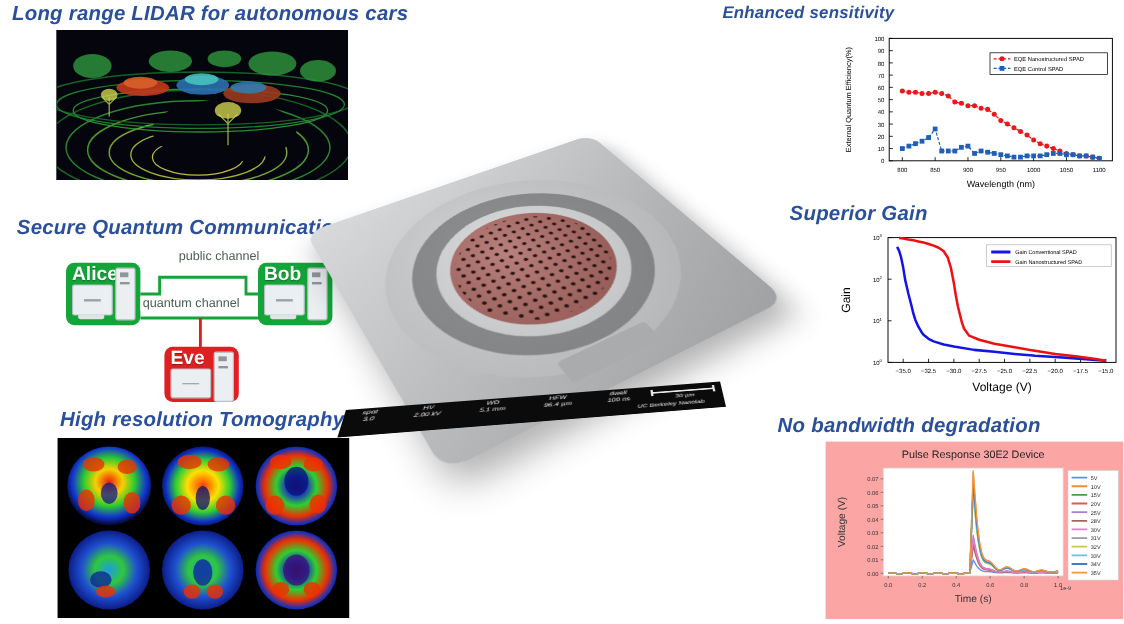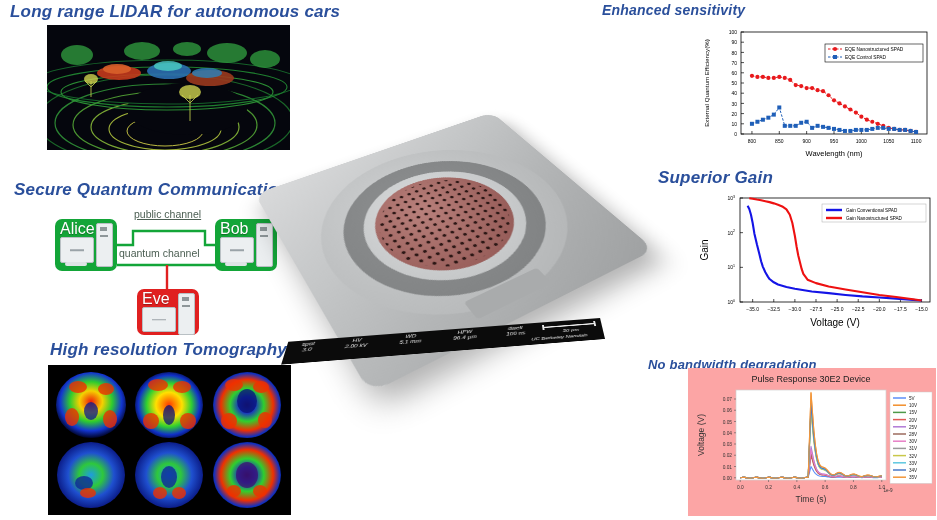--- a/index.html
+++ b/index.html
@@ -11,21 +11,21 @@
   .imgbox{position:absolute;overflow:hidden;}
 
   
   #h-lidar{left:10px;top:2px;font-size:17px;}
   #lidar-img{left:47px;top:25px;width:243px;height:125px;background:#05060d;}
 
   
   #h-quantum{left:14px;top:180px;font-size:17px;}
   #qkd{left:55px;top:205px;width:225px;height:128px;}
   .node{position:absolute;border-radius:7px;display:flex;align-items:flex-start;}
-  .node .nm{font-weight:normal;color:#ffffff;font-size:16px;
+  .node .nm{font-weight:bold;color:#ffffff;font-size:16px;
             padding:1px 4px 0 5px;text-shadow:0 1px 1px rgba(0,0,0,.35);}
   .node-green{background:#13a538;}
   .node-red{background:#e02020;}
   .mon{position:absolute;background:#eceff1;border:1px solid #b9c0c4;border-radius:2px;}
   .mon:after{content:"";position:absolute;left:50%;top:50%;width:14px;height:1.5px;
              background:#9aa3a8;transform:translate(-50%,-50%);}
   .stand{position:absolute;background:#dfe4e6;border-radius:2px;}
   .tower{position:absolute;background:#eceff1;border:1px solid #b9c0c4;border-radius:2px;}
   .tower .slot{position:absolute;background:#aeb6ba;}
   .chlabel{position:absolute;color:#4b5e52;font-size:10.5px;white-space:nowrap;
@@ -46,21 +46,21 @@
      transform:perspective(620px) rotateX(47deg) rotateZ(-6.5deg) skewX(-8deg);}
   .seg{position:absolute;background:#0b0b0b;border-right:1px solid #555;
        color:#e8e8e8;font-size:6.5px;text-align:center;line-height:1.25;
        font-style:italic;padding-top:2px;}
 
   
   #h-eqe{left:602px;top:2px;font-size:14px;}
   #eqe{left:697px;top:26px;width:236px;height:136px;background:#fff;}
   #h-gain{left:658px;top:168px;font-size:17px;}
   #gain{left:694px;top:190px;width:242px;height:148px;background:#fff;}
-  #h-bw{left:648px;top:345px;font-size:13px;margin-top:12px;}
+  #h-bw{left:648px;top:345px;font-size:17px;}
   #pulse{left:688px;top:368px;width:248px;height:148px;background:#fca5a5;}
   svg{display:block;}
   text{font-family:"Liberation Sans",sans-serif;}
 </style>
 </head>
 <body>
 
 <div class="heading" id="h-lidar">Long range LIDAR for autonomous cars</div>
 <div class="imgbox" id="lidar-img">
   <svg width="243" height="125" viewBox="0 0 243 125">
@@ -139,21 +139,21 @@
 
   <div class="node node-red" style="left:82px;top:84px;width:62px;height:46px;">
     <span class="nm">Eve</span>
   </div>
   <div class="mon" style="left:87px;top:102px;width:32px;height:23px;"></div>
   <div class="tower" style="left:123px;top:88px;width:15px;height:40px;">
     <div class="slot" style="position:absolute;left:3px;top:3px;width:7px;height:4px;background:#8e9699;"></div>
     <div class="slot" style="position:absolute;left:3px;top:11px;width:8px;height:2px;background:#8e9699;"></div>
   </div>
 
-  <div class="chlabel" style="left:77px;top:3px;text-decoration:underline;">public channel</div>
+  <div class="chlabel" style="left:92px;top:3px;">public channel</div>
   <div class="chlabel" style="left:62px;top:42px;">quantum channel</div>
 </div>
 
 <div class="heading" id="h-tomo">High resolution Tomography</div>
 <div class="imgbox" id="tomo">
   <svg width="243" height="150" viewBox="0 0 243 150">
     <defs>
       <radialGradient id="b1" cx="50%" cy="45%" r="55%">
         <stop offset="0%" stop-color="#f01d0a"></stop>
           <stop offset="30%" stop-color="#f5d000"></stop>

